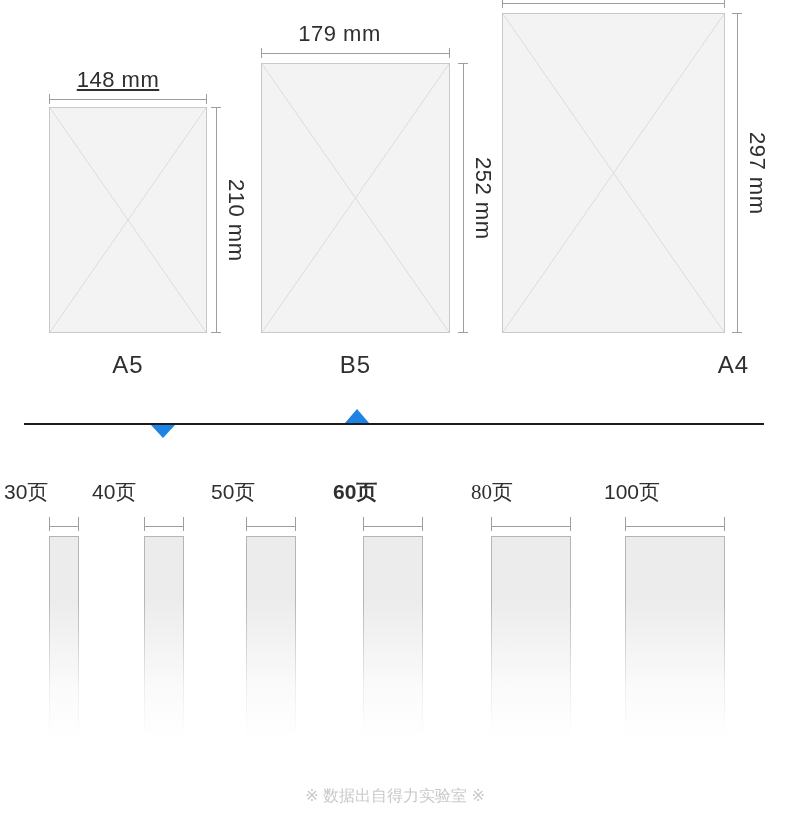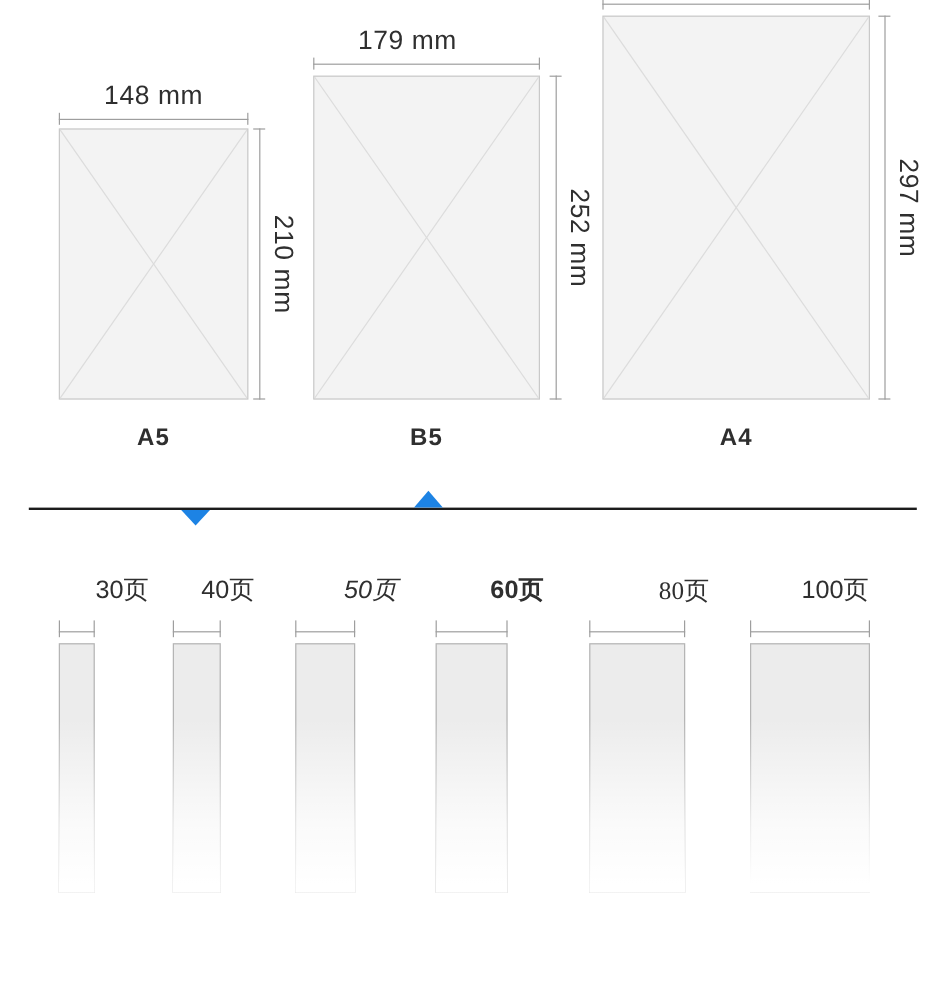--- a/index.html
+++ b/index.html
@@ -21,38 +21,38 @@
   .dim-label{
     position:absolute;text-align:center;font-size:22px;line-height:26px;
     color:var(--text,#2f2f2f);letter-spacing:0.5px;white-space:nowrap;
   }
   .dim-label-v{
     position:absolute;display:flex;align-items:center;justify-content:center;
     writing-mode:vertical-rl;font-size:22px;letter-spacing:0.5px;
     color:var(--text,#2f2f2f);white-space:nowrap;
   }
   .size-name{
-    position:absolute;text-align:center;font-size:20px;line-height:28px;
-    font-weight:700;color:var(--text,#2f2f2f);letter-spacing:1px;
+    position:absolute;text-align:center;font-size:24px;line-height:28px;
+    font-weight:400;color:var(--text,#2f2f2f);letter-spacing:1px;
   }
   
   .divider{position:absolute;left:24px;top:423px;width:740px;height:1.5px;background:var(--divider,#1c1c1c);}
   .tri-down{
     position:absolute;left:151px;top:425px;width:0;height:0;
     border-left:12px solid transparent;border-right:12px solid transparent;
     border-top:13px solid var(--accent,#1d83e4);
   }
   .tri-up{
     position:absolute;left:345px;top:409px;width:0;height:0;
     border-left:12px solid transparent;border-right:12px solid transparent;
     border-bottom:14px solid var(--accent,#1d83e4);
   }
   
   .page-label{
-    position:absolute;top:479px;width:120px;text-align:right;
+    position:absolute;top:479px;width:120px;text-align:left;
     font-size:21px;line-height:26px;color:var(--text,#2f2f2f);
   }
   .page-dim-line{position:absolute;top:526px;height:1px;background:var(--dim-line,#9e9e9e);}
   .page-tick{position:absolute;top:517px;height:14px;width:1px;background:var(--dim-line,#9e9e9e);}
   .bar{
     position:absolute;top:536px;height:208px;box-sizing:border-box;
     background:var(--bar-fill,#ececec);border:1px solid var(--bar-border,#b5b5b5);
   }
   .bar-fade{
     position:absolute;left:-1px;right:-1px;bottom:-1px;top:30%;
@@ -65,21 +65,21 @@
   }
   .note-1{top:786px;font-size:16px;line-height:20px;}
   .note-2{top:810px;font-size:17px;line-height:22px;}
 </style>
 </head>
 <body>
 
 <div id="stage">
 
   <div>
-    <div class="dim-label" style="left:49px;top:67px;width:158px;">148 mm</div>
+    <div class="dim-label" style="left:39px;top:67px;width:158px;text-decoration:underline;">148 mm</div>
     <div class="dim-hline" style="left:49px;top:99px;width:158px;"></div>
     <div class="tick-v" style="left:49px;top:94px;height:10px;"></div>
     <div class="tick-v" style="left:206px;top:94px;height:10px;"></div>
 
     <div class="paper" style="left:49px;top:107px;width:158px;height:226px;">
       <svg class="cross">
         <line x1="0" y1="0" x2="100%" y2="100%"></line>
         <line x1="100%" y1="0" x2="0" y2="100%"></line>
       </svg>
     </div>
@@ -123,21 +123,21 @@
         <line x1="0" y1="0" x2="100%" y2="100%"></line>
         <line x1="100%" y1="0" x2="0" y2="100%"></line>
       </svg>
     </div>
 
     <div class="dim-vline" style="left:737px;top:13px;height:320px;"></div>
     <div class="tick-h" style="left:732px;top:13px;width:10px;"></div>
     <div class="tick-h" style="left:732px;top:332px;width:10px;"></div>
     <div class="dim-label-v" style="left:742px;top:13px;width:30px;height:320px;">297 mm</div>
 
-    <div class="size-name" style="left:502px;top:351px;width:223px;">A4</div>
+    <div class="size-name" style="left:526px;top:351px;width:223px;text-align:right;">A4</div>
   </div>
 
   <div class="divider"></div>
   <div class="tri-down"></div>
   <div class="tri-up"></div>
 
   <div>
 
     <div class="page-label" style="left:4px;">30页</div>
     <div class="page-dim-line" style="left:49px;width:30px;"></div>
@@ -148,21 +148,21 @@
     </div>
 
     <div class="page-label" style="left:92px;">40页</div>
     <div class="page-dim-line" style="left:144px;width:40px;"></div>
     <div class="page-tick" style="left:144px;"></div>
     <div class="page-tick" style="left:183px;"></div>
     <div class="bar" style="left:144px;width:40px;">
       <div class="bar-fade"></div>
     </div>
 
-    <div class="page-label" style="left:211px;font-style:italic;">50页</div>
+    <div class="page-label" style="left:211px;">50页</div>
     <div class="page-dim-line" style="left:246px;width:50px;"></div>
     <div class="page-tick" style="left:246px;"></div>
     <div class="page-tick" style="left:295px;"></div>
     <div class="bar" style="left:246px;width:50px;">
       <div class="bar-fade"></div>
     </div>
 
     <div class="page-label" style="left:333px;font-weight:bold;">60页</div>
     <div class="page-dim-line" style="left:363px;width:60px;"></div>
     <div class="page-tick" style="left:363px;"></div>
@@ -182,14 +182,15 @@
     <div class="page-label" style="left:604px;">100页</div>
     <div class="page-dim-line" style="left:625px;width:100px;"></div>
     <div class="page-tick" style="left:625px;"></div>
     <div class="page-tick" style="left:724px;"></div>
     <div class="bar" style="left:625px;width:100px;">
       <div class="bar-fade"></div>
     </div>
 
   </div>
 
+  <div class="note note-1">※ 数据出自得力实验室 ※</div>
 
 </div>
 
 </body></html>

